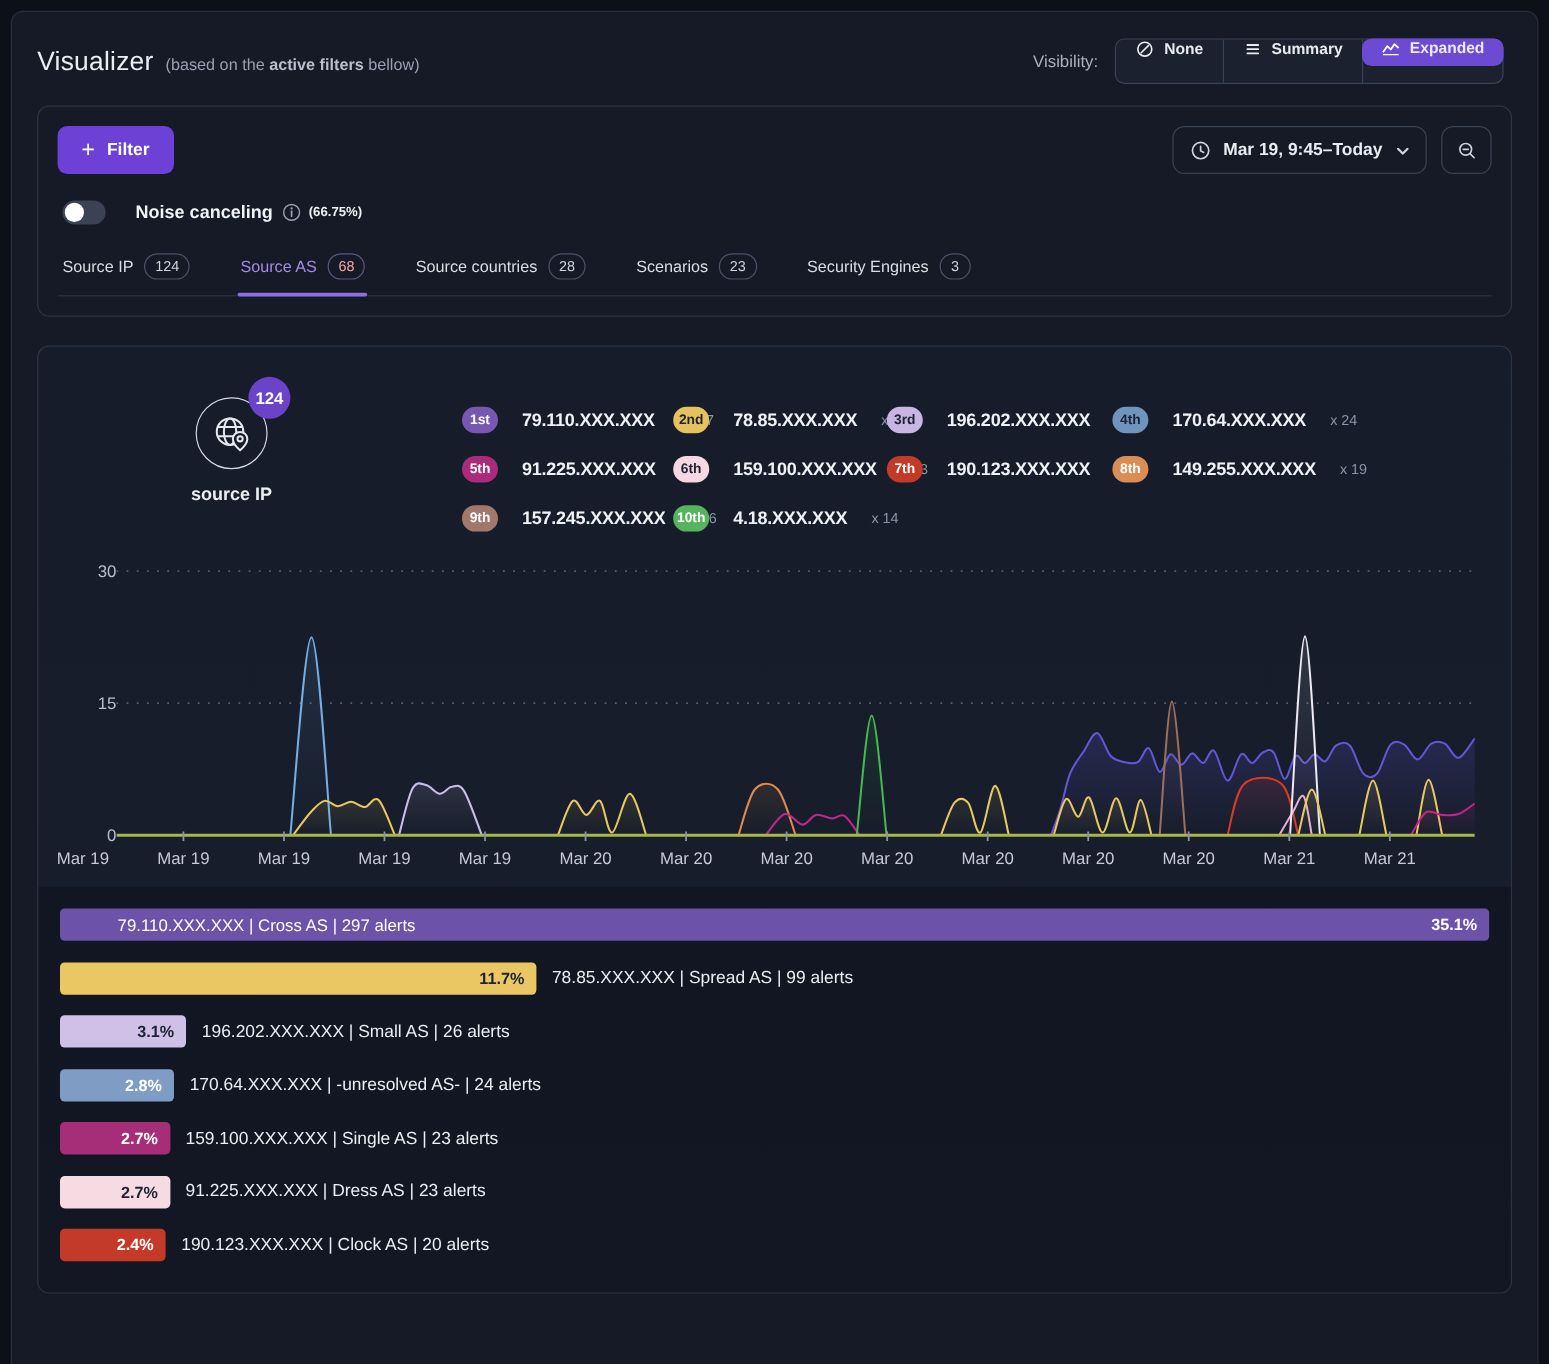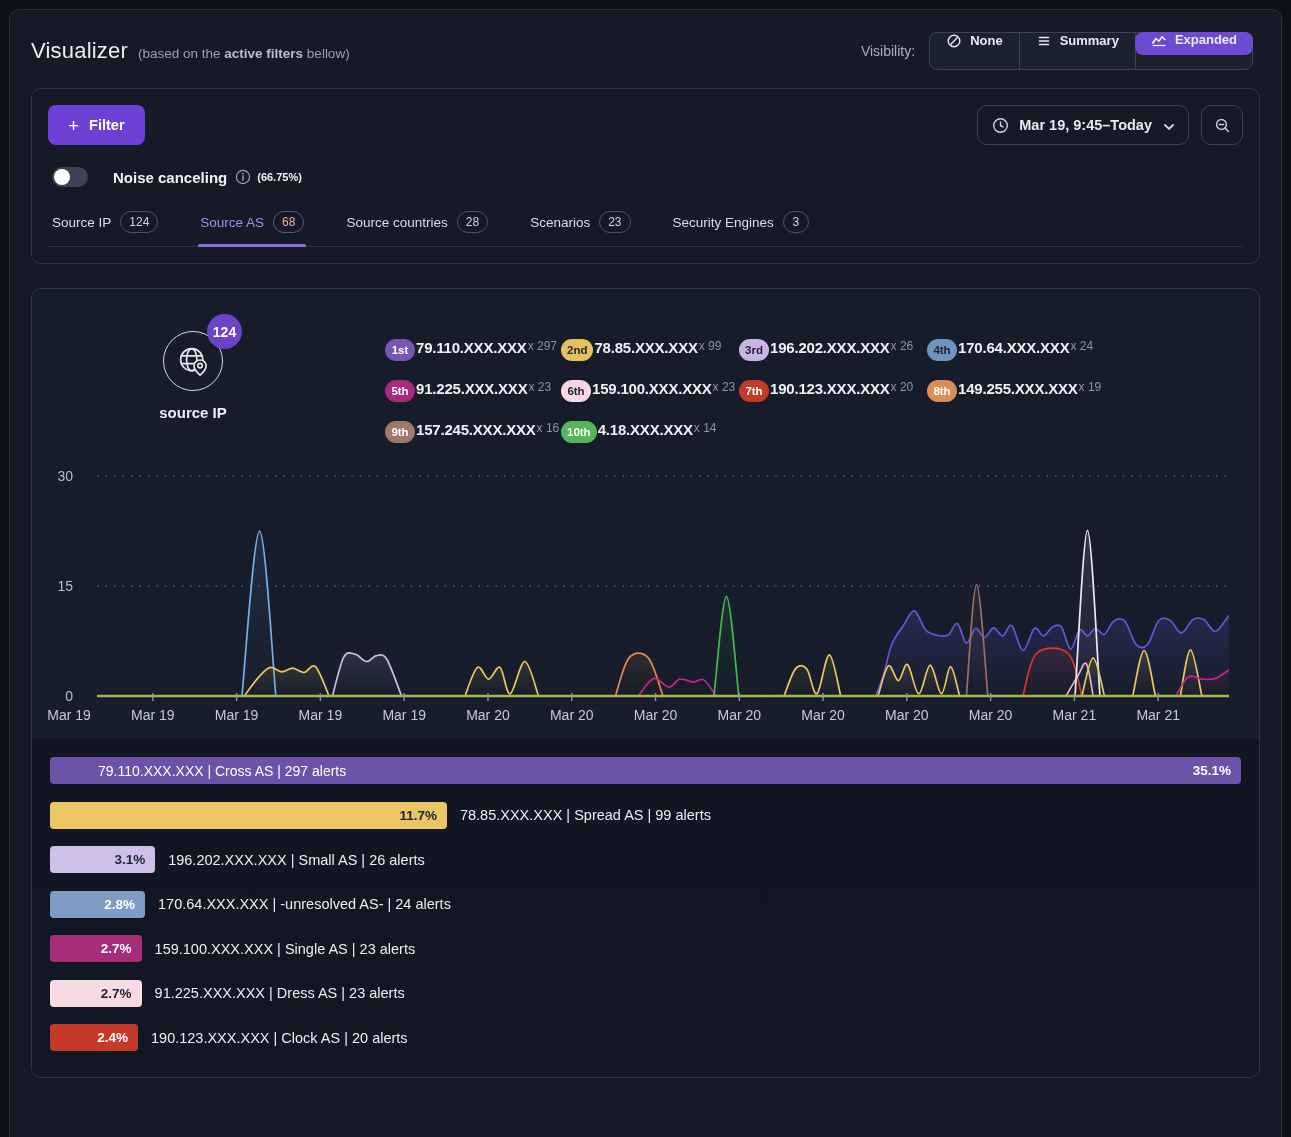--- a/index.html
+++ b/index.html
@@ -71,28 +71,28 @@
   
   .chart-panel { margin:24px 21px 0 21px; border:1px solid #2c3447; border-radius:10px; background:linear-gradient(#161c29,#181e2d); overflow:hidden; }
   .summary-row { display:flex; padding:28px 0 0 0; }
   .entity-block { width:190px; margin-left:66px; display:flex; flex-direction:column; align-items:center; flex-shrink:0; }
   .icon-wrap { position:relative; width:60px; height:60px; margin-top:14px; }
   .icon-circle { width:60px; height:60px; border:1.5px solid #d4d8e4; border-radius:50%; display:flex; align-items:center; justify-content:center; }
   .icon-circle svg { width:36px; height:36px; }
   .count-badge { position:absolute; top:-17px; left:44px; width:35px; height:35px; border-radius:50%; background:#6a43c8; color:#fff; font-size:14px; font-weight:bold; display:flex; align-items:center; justify-content:center; }
   .entity-label { margin-top:13px; font-size:15px; font-weight:bold; color:#eceef4; }
   .legend-grid { display:grid; grid-template-columns:176px 178px 188px auto; row-gap:19px; margin:22px 0 0 97px; align-content:start; }
-  .legend-item { display:flex; align-items:flex-start; gap:1px; cursor:pointer; }
+  .legend-item { display:flex; align-items:center; gap:20px; cursor:pointer; }
   .legend-rank { height:22px; min-width:30px; padding:0 6px; border-radius:12px; font-size:11.5px; font-weight:bold; display:inline-flex; align-items:center; justify-content:center; }
   .legend-ip { font-size:15px; font-weight:bold; color:#f0f1f6; letter-spacing:-.2px; white-space:nowrap; }
   .legend-count { font-size:12px; color:#8b93a6; white-space:nowrap; }
   
   .chart-row { display:flex; margin-top:26px; padding-right:30px; }
   .y-axis { width:65px; position:relative; flex-shrink:0; }
-  .y-axis span { position:absolute; right:24px; font-size:14px; color:#b9bfcc; line-height:18px; }
+  .y-axis span { position:absolute; right:0; font-size:14px; color:#b9bfcc; line-height:18px; }
   .plot { flex:1; position:relative; }
   .plot svg { display:block; width:100%; height:232px; }
   .x-labels { position:relative; height:30px; margin-left:65px; margin-right:30px; }
   .x-labels span { position:absolute; top:6px; transform:translateX(-50%); font-size:14px; color:#c6cad6; white-space:nowrap; }
   
   .top10 { background:rgba(11,15,24,.45); padding:18px 18px 26px 18px; margin-top:8px; }
   .top10-title { text-align:center; font-size:15px; color:#eceef4; margin-bottom:18px; }
   .top10-title b { font-weight:bold; }
   .bar-row { display:flex; align-items:center; height:27px; margin-bottom:17.5px; }
   .bar-row:last-child { margin-bottom:0; }

